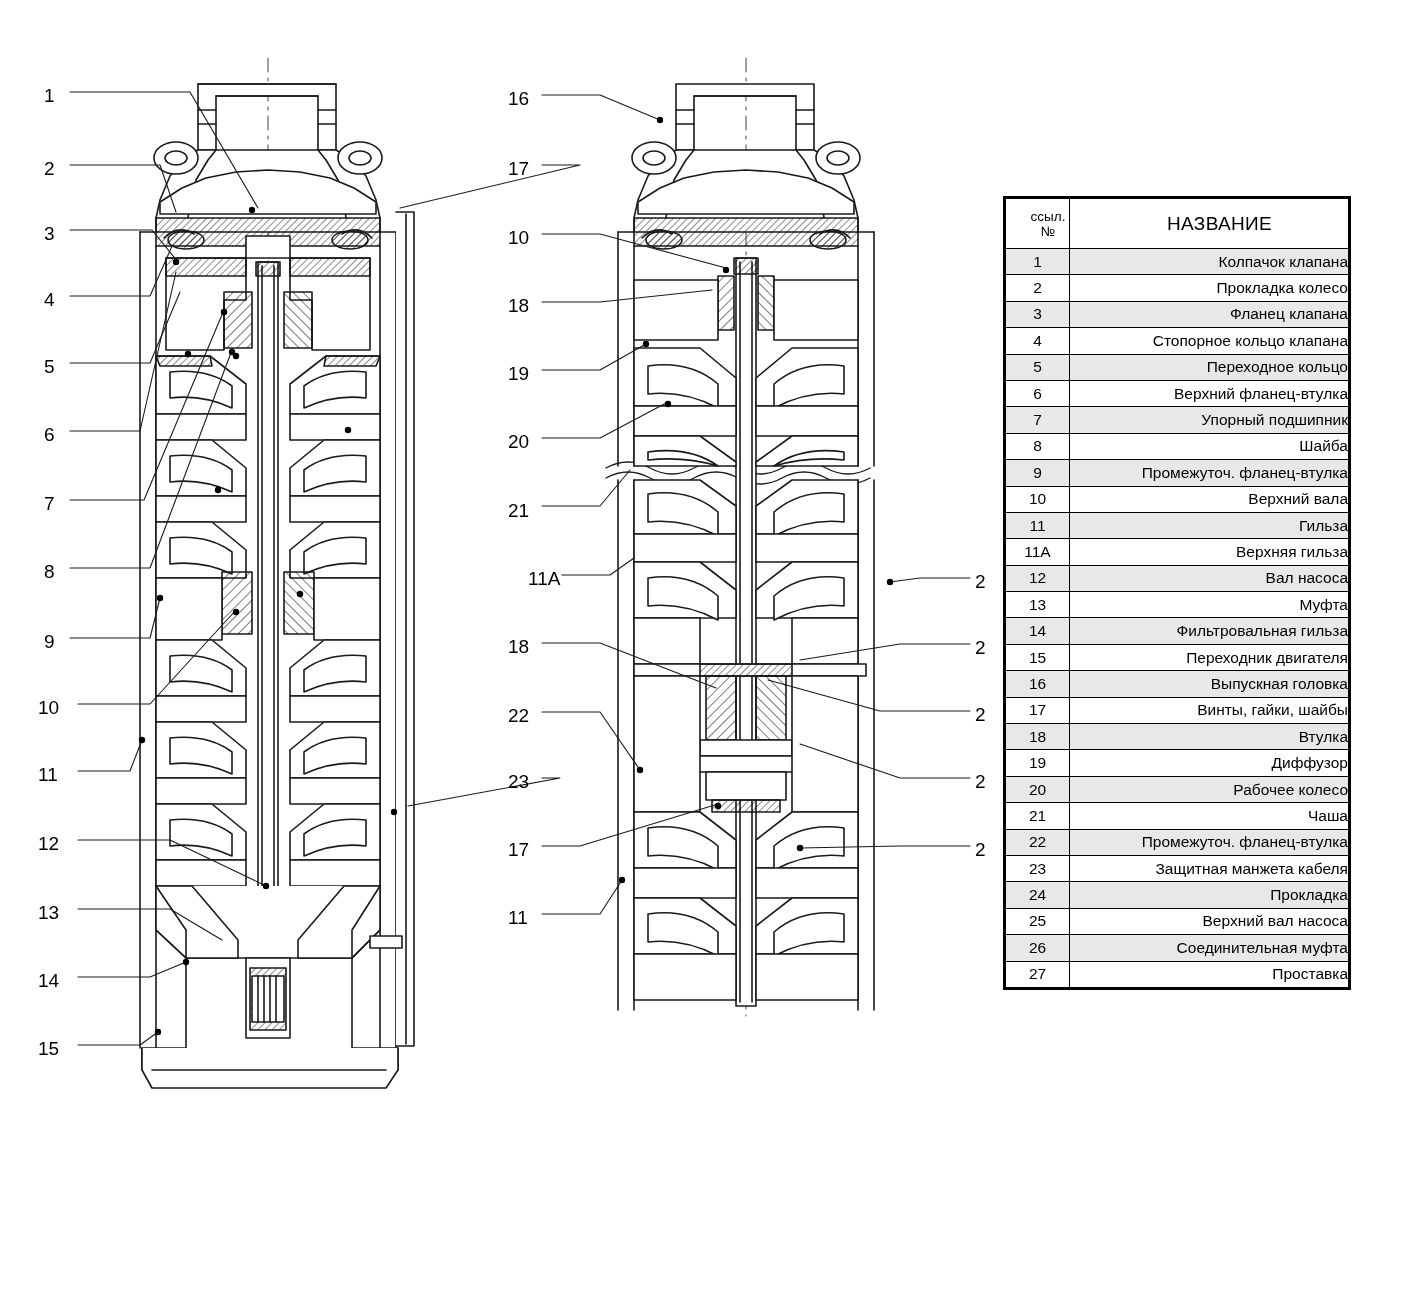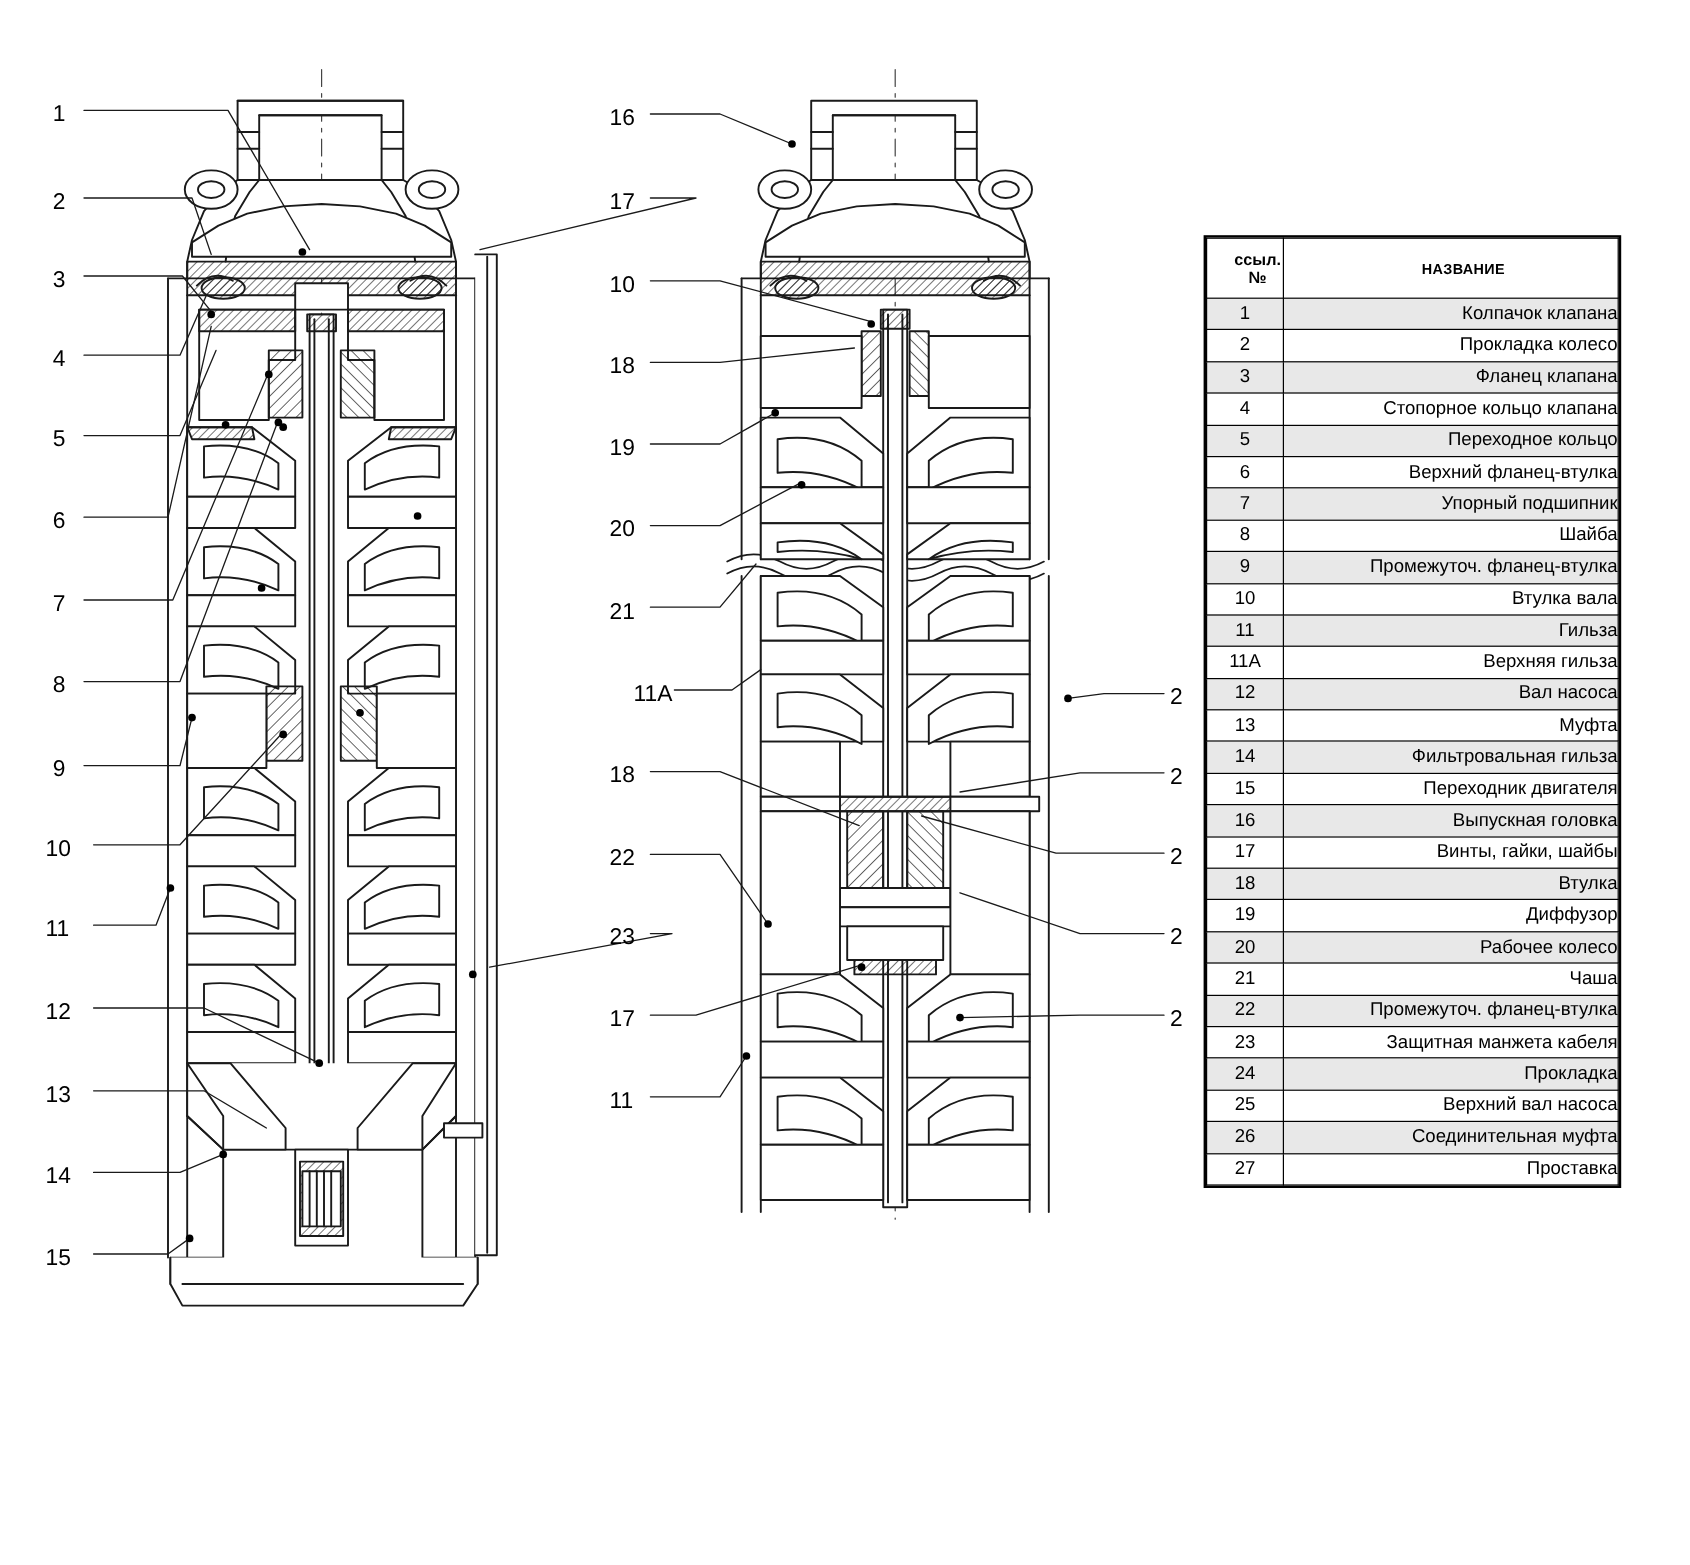--- a/index.html
+++ b/index.html
@@ -62,26 +62,26 @@
   #parts-table th.col-ref, #parts-table td.col-ref {
     width: 64px;
     text-align: center;
   }
   #parts-table td.col-name {
     text-align: right;
     padding-left: 8px;
   }
   #parts-table th.col-name {
     text-align: center;
-    font-size: 12px;
+    font-size: 19px;
     letter-spacing: .3px;
   }
   #parts-table thead th {
     height: 50px;
-    font-weight: bold;
+    font-weight: normal;
     vertical-align: middle;
     padding-left: 21px;
   }
   #parts-table th.col-ref span { display:block; font-size: 13.5px; }
   .row-alt td { background: #e8e8e8; }
   .row-plain td { background: #ffffff; }
   
 </style>
 </head>
 <body>
@@ -481,21 +481,21 @@
           <tr class="row-plain">
             <td class="col-ref">8</td>
             <td class="col-name">Шайба</td>
           </tr>
           <tr class="row-alt">
             <td class="col-ref">9</td>
             <td class="col-name">Промежуточ. фланец-втулка</td>
           </tr>
           <tr class="row-plain">
             <td class="col-ref">10</td>
-            <td class="col-name">Втулка вала</td>
+            <td class="col-name">Верхний вала</td>
           </tr>
           <tr class="row-alt">
             <td class="col-ref">11</td>
             <td class="col-name">Гильза</td>
           </tr>
           <tr class="row-plain">
             <td class="col-ref">11А</td>
             <td class="col-name">Верхняя гильза</td>
           </tr>
           <tr class="row-alt">

